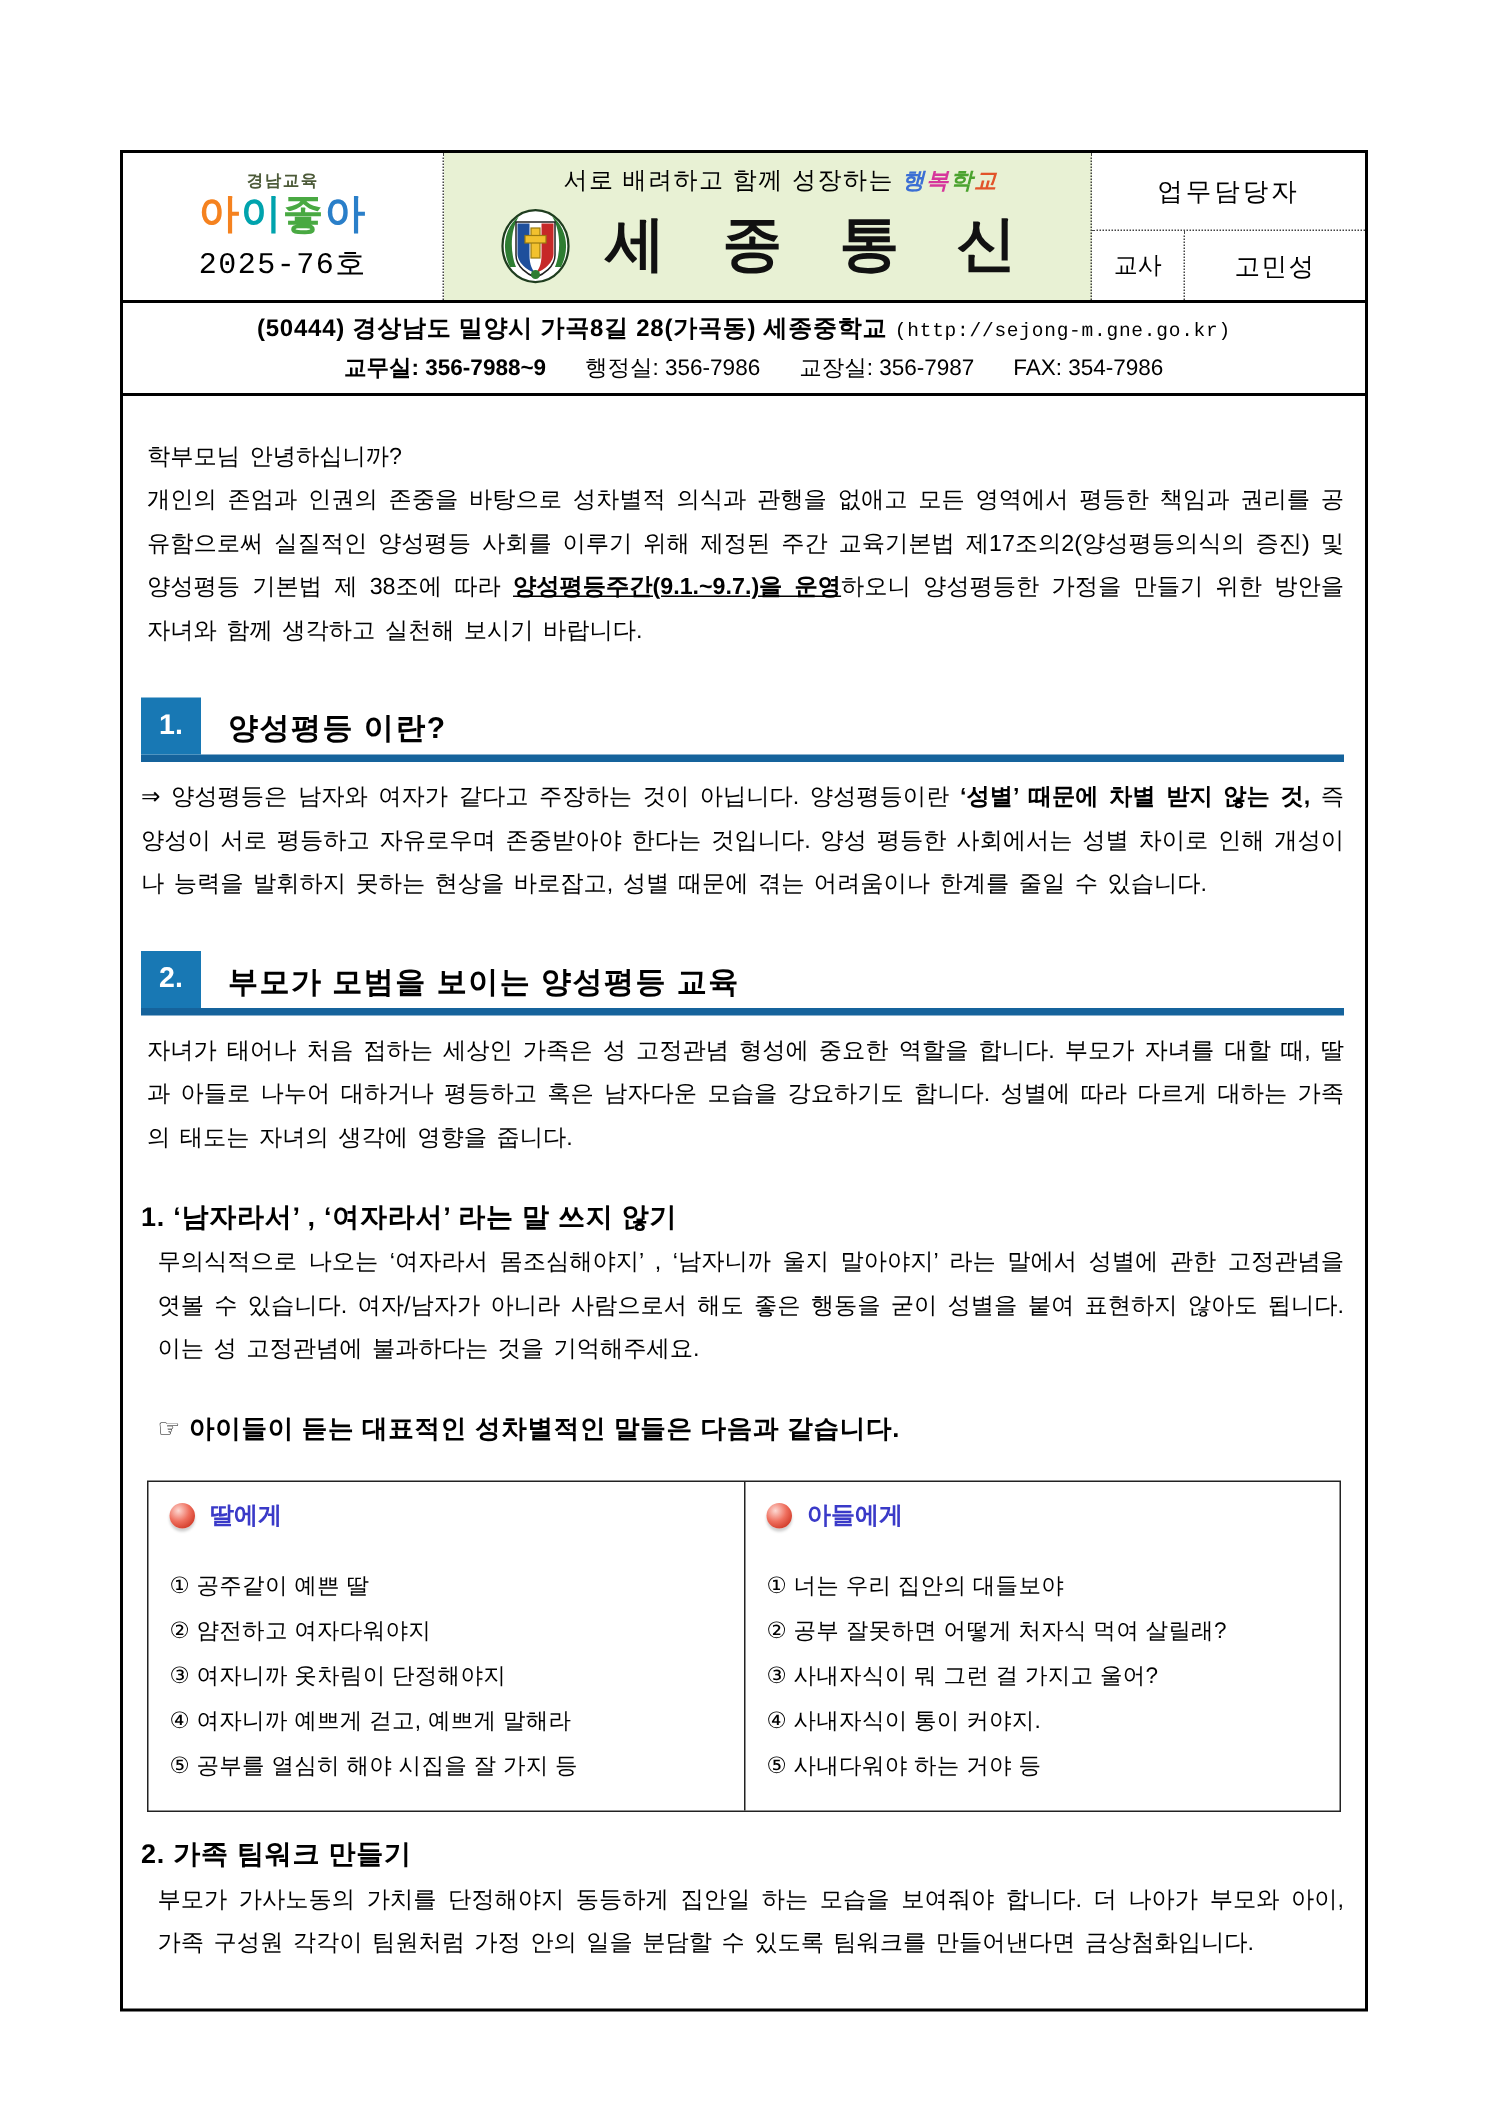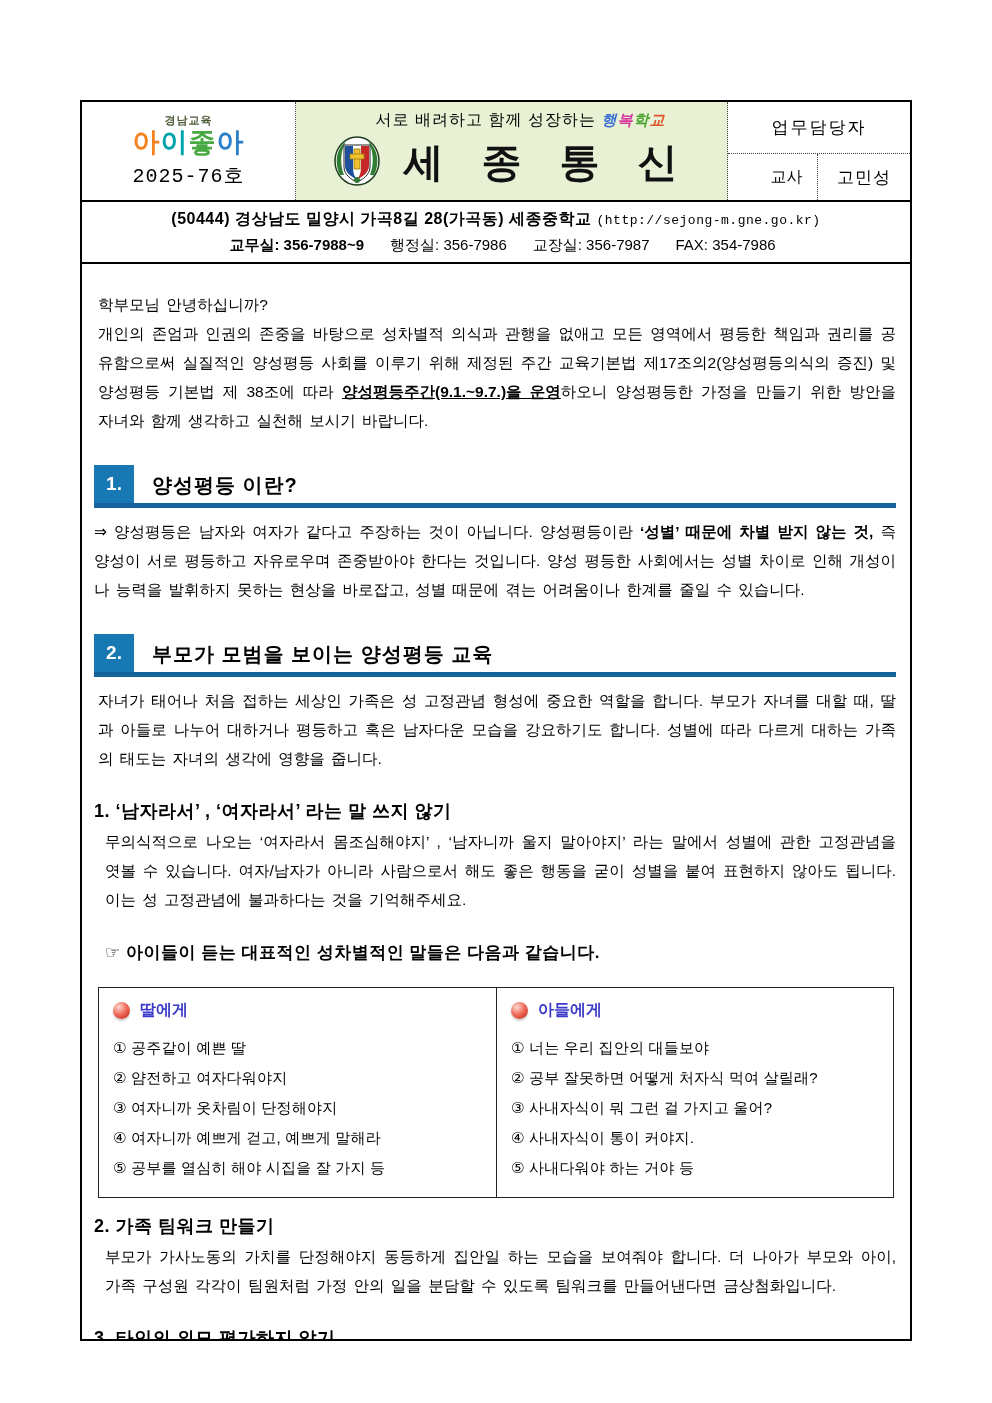--- a/index.html
+++ b/index.html
@@ -13,25 +13,25 @@
   .hdr { display:flex; height:100px; border-bottom:2px solid #000; }
   .hdr-left { width:214px; border-right:1px dotted #444; display:flex; flex-direction:column; align-items:center; justify-content:center; background:#fff; }
   .logo-top { font-size:11px; font-weight:bold; color:#4c5a38; letter-spacing:1px; }
   .logo-brand { font-size:27px; font-weight:bold; line-height:1.05; letter-spacing:1px; }
   .logo-brand .c0{color:#f5821f;} .logo-brand .c1{color:#00a3ad;} .logo-brand .c2{color:#49a942;} .logo-brand .c3{color:#2a7fc9;}
   .logo-issue { font-size:20px; font-family:"Liberation Mono","DejaVu Sans Mono",monospace; margin-top:6px; letter-spacing:1px; }
   .hdr-center { flex:1; background:#e8f1d4; border-right:1px dotted #444; text-align:center; padding-top:8px; }
   .slogan { font-size:16px; letter-spacing:1px;margin-left:18px; }
   .slogan .rb0{color:#3b6fd4;} .slogan .rb1{color:#d6369c;} .slogan .rb2{color:#4ba32f;} .slogan .rb3{color:#e2542a;}
   .slogan .rainbow { font-weight:bold; font-style:italic; font-size:15px; }
-  .title-row { display:flex; align-items:flex-start; justify-content:center; gap:22px; margin-top:4px; }
+  .title-row { display:flex; align-items:flex-end; justify-content:center; gap:22px; margin-top:4px; }
   .main-title { font-family:"Liberation Serif","DejaVu Serif",serif; font-size:40px; font-weight:bold; letter-spacing:14px; color:#111; }
   .hdr-right { width:182px; display:flex; flex-direction:column; background:#fff; }
   .staff-title { height:52px; display:flex; align-items:center; justify-content:center; font-size:17px; letter-spacing:2px; border-bottom:1px dotted #444; }
-  .staff-row { flex:1; display:flex;margin-left:28px; }
+  .staff-row { flex:1; display:flex; }
   .staff-role { width:62px; border-right:1px dotted #444; display:flex; align-items:center; justify-content:center; font-size:16px; }
   .staff-name { flex:1; display:flex; align-items:center; justify-content:center; font-size:17px; letter-spacing:1px; }
   
   .addr { height:62px; border-bottom:2px solid #000; text-align:center; padding-top:7px; }
   .addr-l1 { font-size:16px; font-weight:bold; letter-spacing:0.5px; }
   .addr-url { font-size:13px; font-weight:normal; font-family:"Liberation Mono","DejaVu Sans Mono",monospace; }
   .addr-l2 { font-size:15px; margin-top:6px;padding-left:13px; }
   .addr-l2 .gap { display:inline-block; width:26px; }
   .addr-l2 .b { font-weight:bold; }
   
@@ -44,21 +44,21 @@
   .sec-num { background:#1878b4; color:#fff; width:40px; min-height:38px; display:flex; align-items:center; justify-content:center; font-size:19px; font-weight:bold; }
   .sec-title { font-size:20px; font-weight:bold; padding:7px 0 3px 18px; letter-spacing:1px; }
   .sec-body { margin-top:9px; }
   .sub-title { font-size:18px; font-weight:bold; margin-top:26px; letter-spacing:0.5px; }
   .sub-body { padding-left:11px; margin-top:4px; }
   .callout { font-size:17px; font-weight:bold; margin-top:27px; padding-left:11px; letter-spacing:0.5px; }
   
   .says-table { display:flex; border:1px solid #222; margin-top:23px; margin-left:4px; margin-right:2px; }
   .says-col { width:50%; padding:12px 14px 14px 14px; }
   .says-col + .says-col { border-left:1px solid #222; }
-  .says-head { display:flex; align-items:center; gap:10px; font-size:16px; font-weight:bold; color:#3a3ac8; margin-bottom:12px; }
+  .says-head { display:flex; align-items:center; gap:10px; font-size:16px; font-weight:bold; color:#3a3ac8; margin-bottom:22px; }
   .ball { width:17px; height:17px; border-radius:50%; background:radial-gradient(circle at 35% 30%, #fdd9d3 0%, #ef6f5e 45%, #d03a28 80%); box-shadow:0 2px 2px rgba(0,0,0,0.2); flex:0 0 auto; }
   .says-item { font-size:15px; line-height:30px; letter-spacing:0.2px; }
   
   .emblem { width:50px; height:52px; }
 </style>
 </head>
 <body>
 
 <div class="doc">
 

